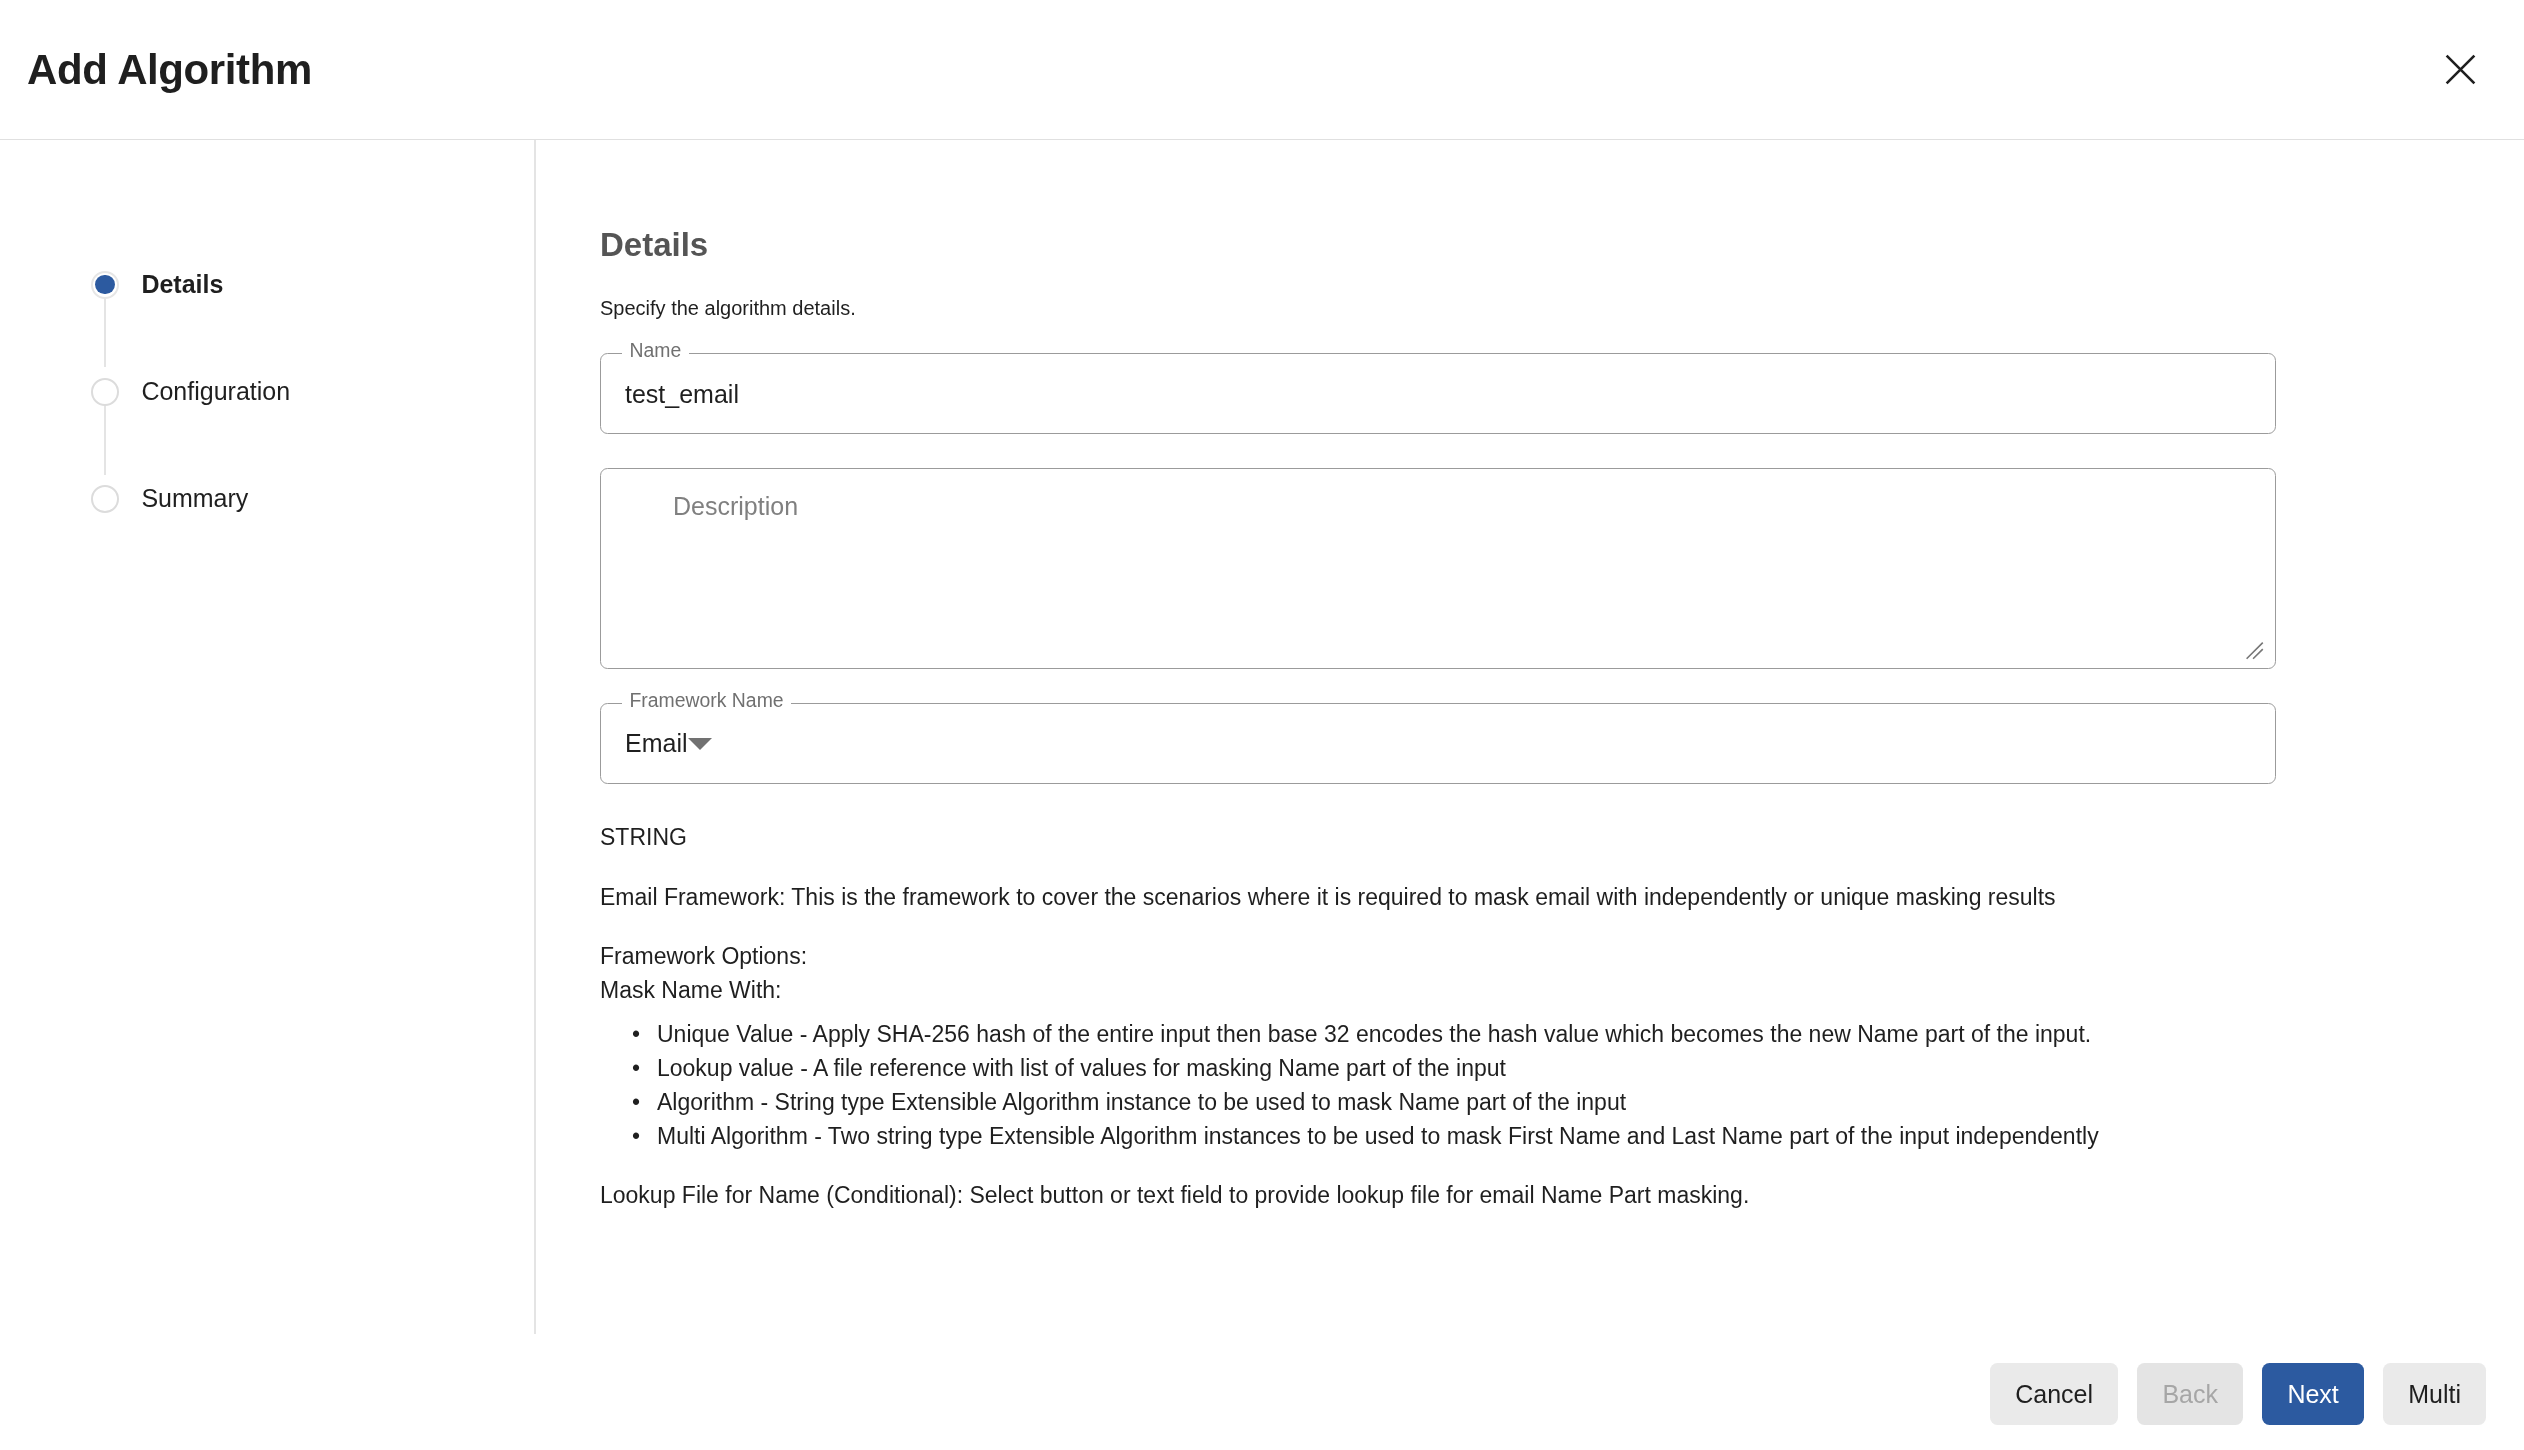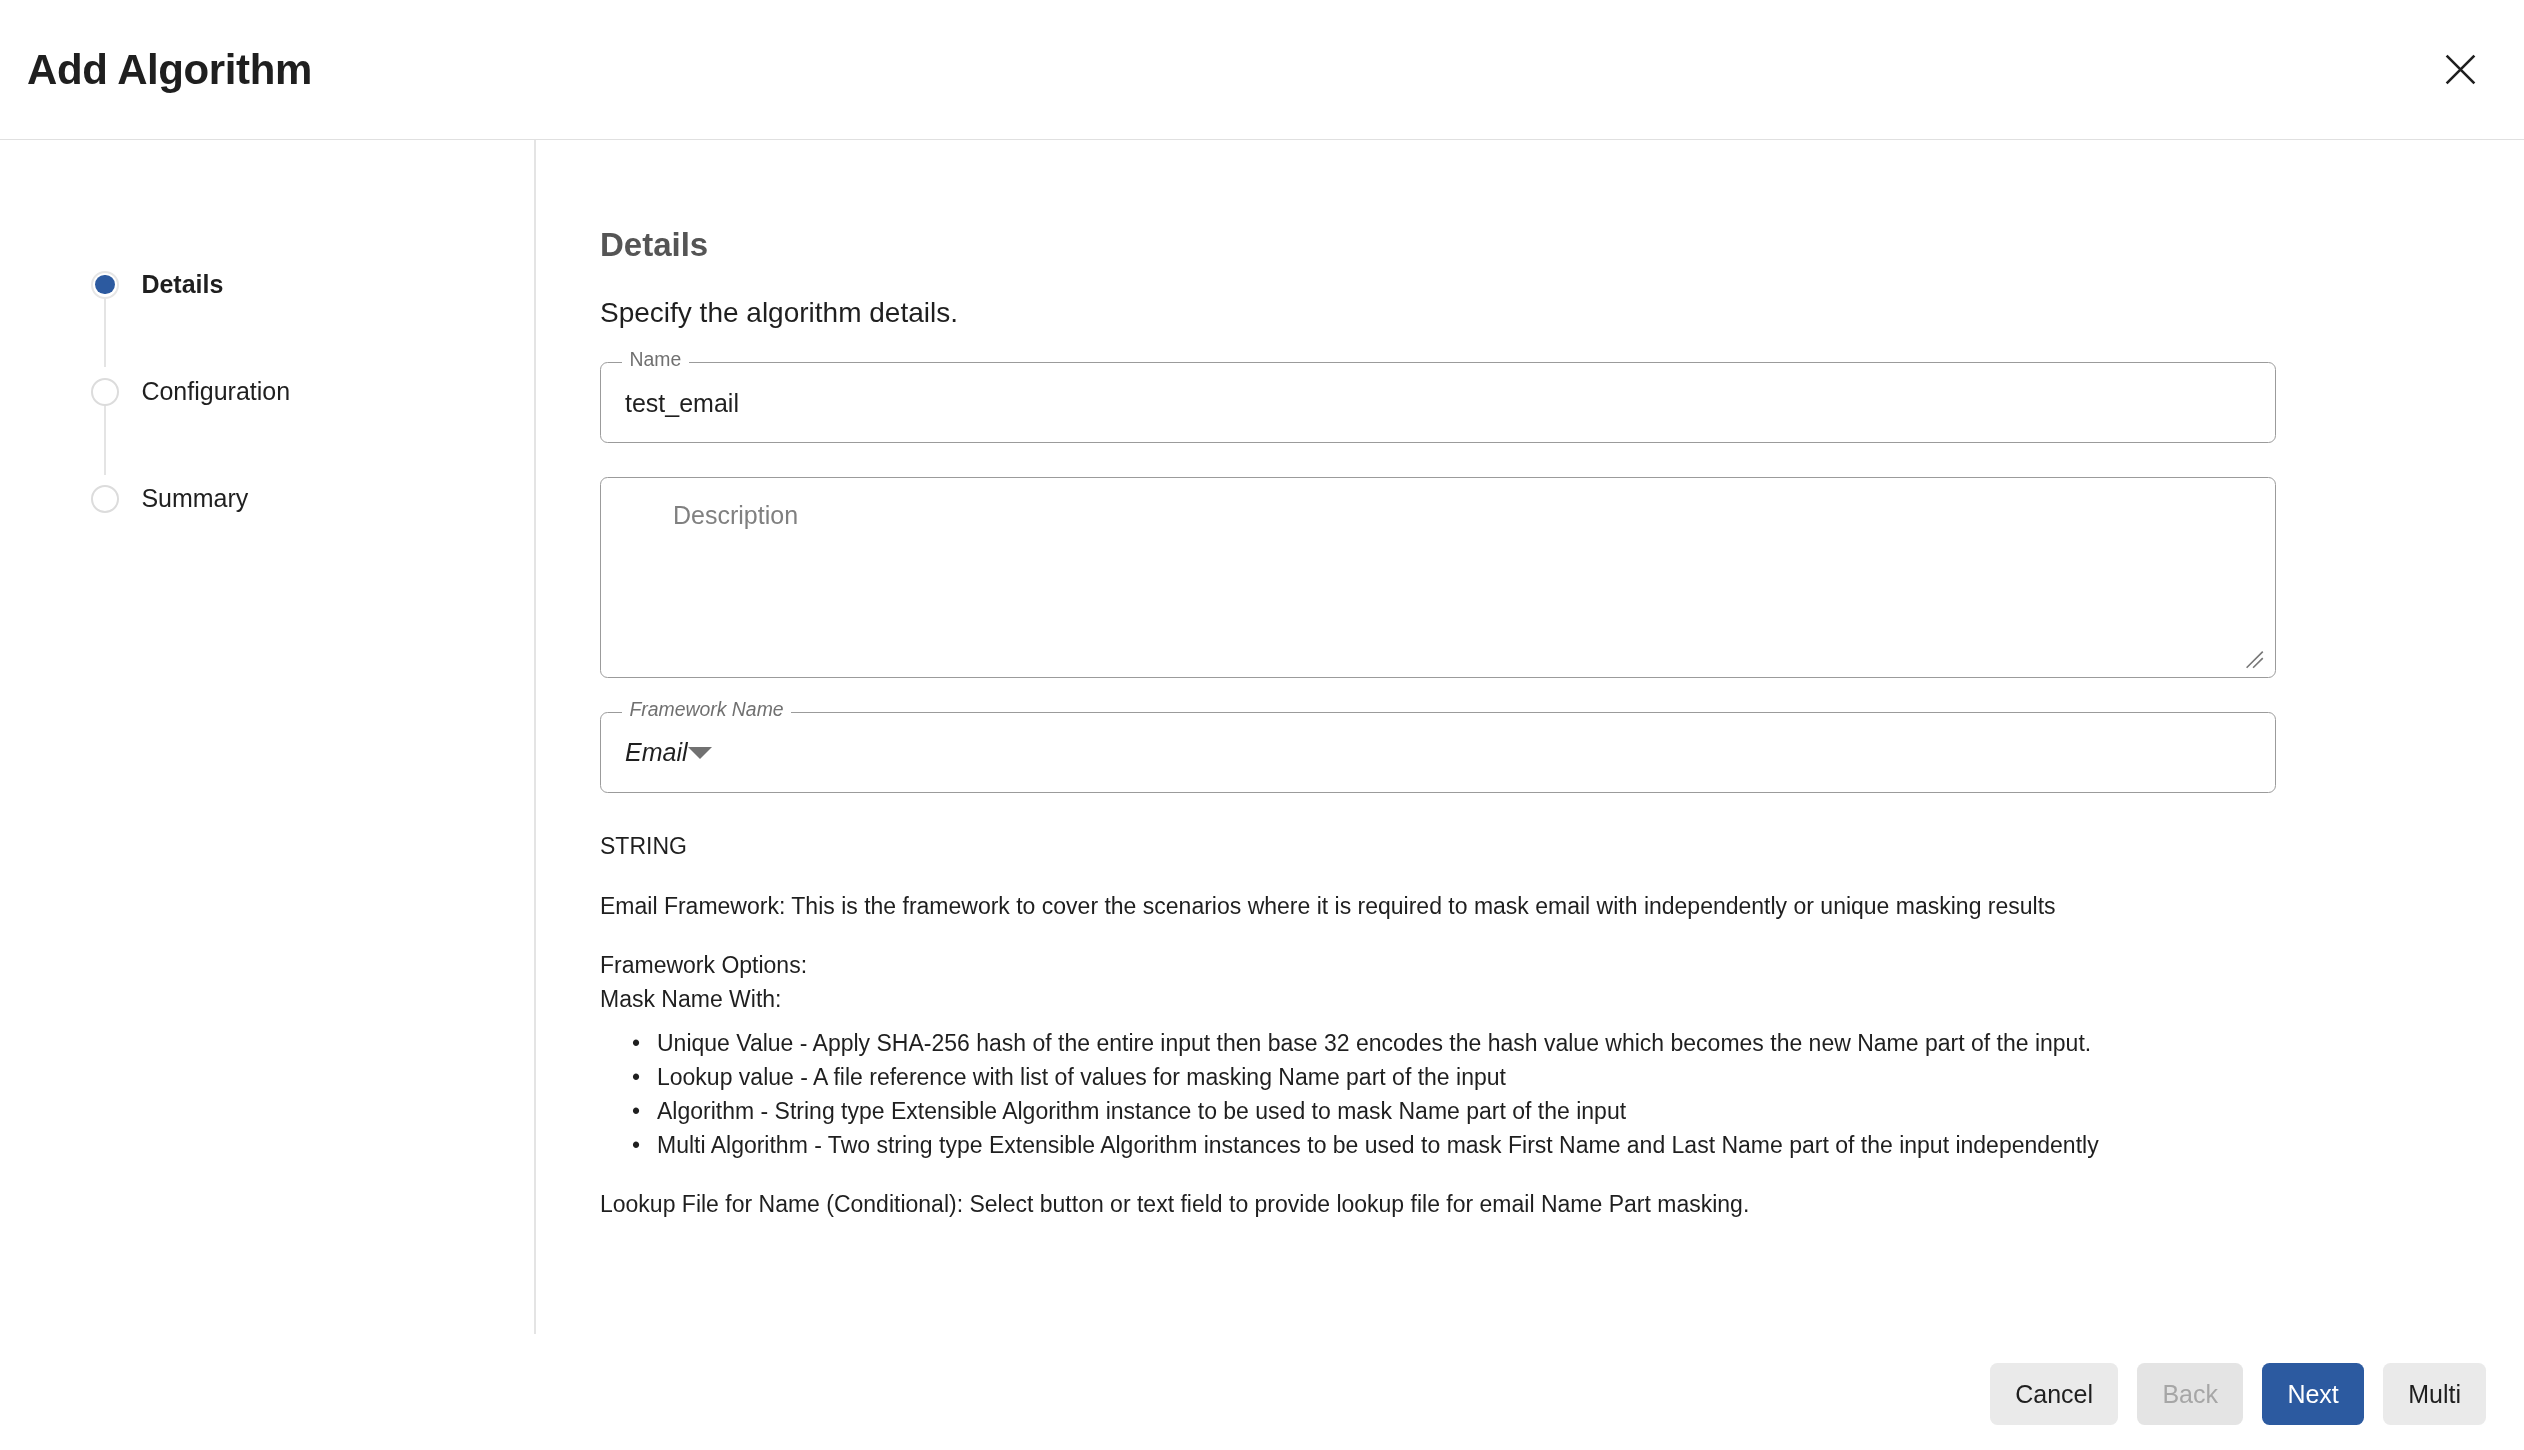--- a/index.html
+++ b/index.html
@@ -136,21 +136,21 @@
     min-width: 0;
   }
   .section-title {
     font-size: 33px;
     font-weight: bold;
     color: #555555;
     margin-bottom: 36px;
     line-height: 1;
   }
   .section-sub {
-    font-size: 28px;
+    font-size: 20px;
     color: #1f1f1f;
     margin-bottom: 33px;
   }
 
   
   .field {
     position: relative;
     margin-bottom: 34px;
   }
   .field-outline {
@@ -198,21 +198,21 @@
   }
   .resize-handle {
     position: absolute;
     right: 10.4px;
     bottom: 7.5px;
     width: 19.4px;
     height: 19.4px;
   }
 
   
-  .field-select { height: 81px; font-style: italic; }
+  .field-select { height: 81px; }
   .select-row {
     display: flex;
     align-items: center;
     height: 100%;
     padding: 0 30px 0 24px;
   }
   .select-value {
     font-size: 25px;
     color: #1f1f1f;
   }

